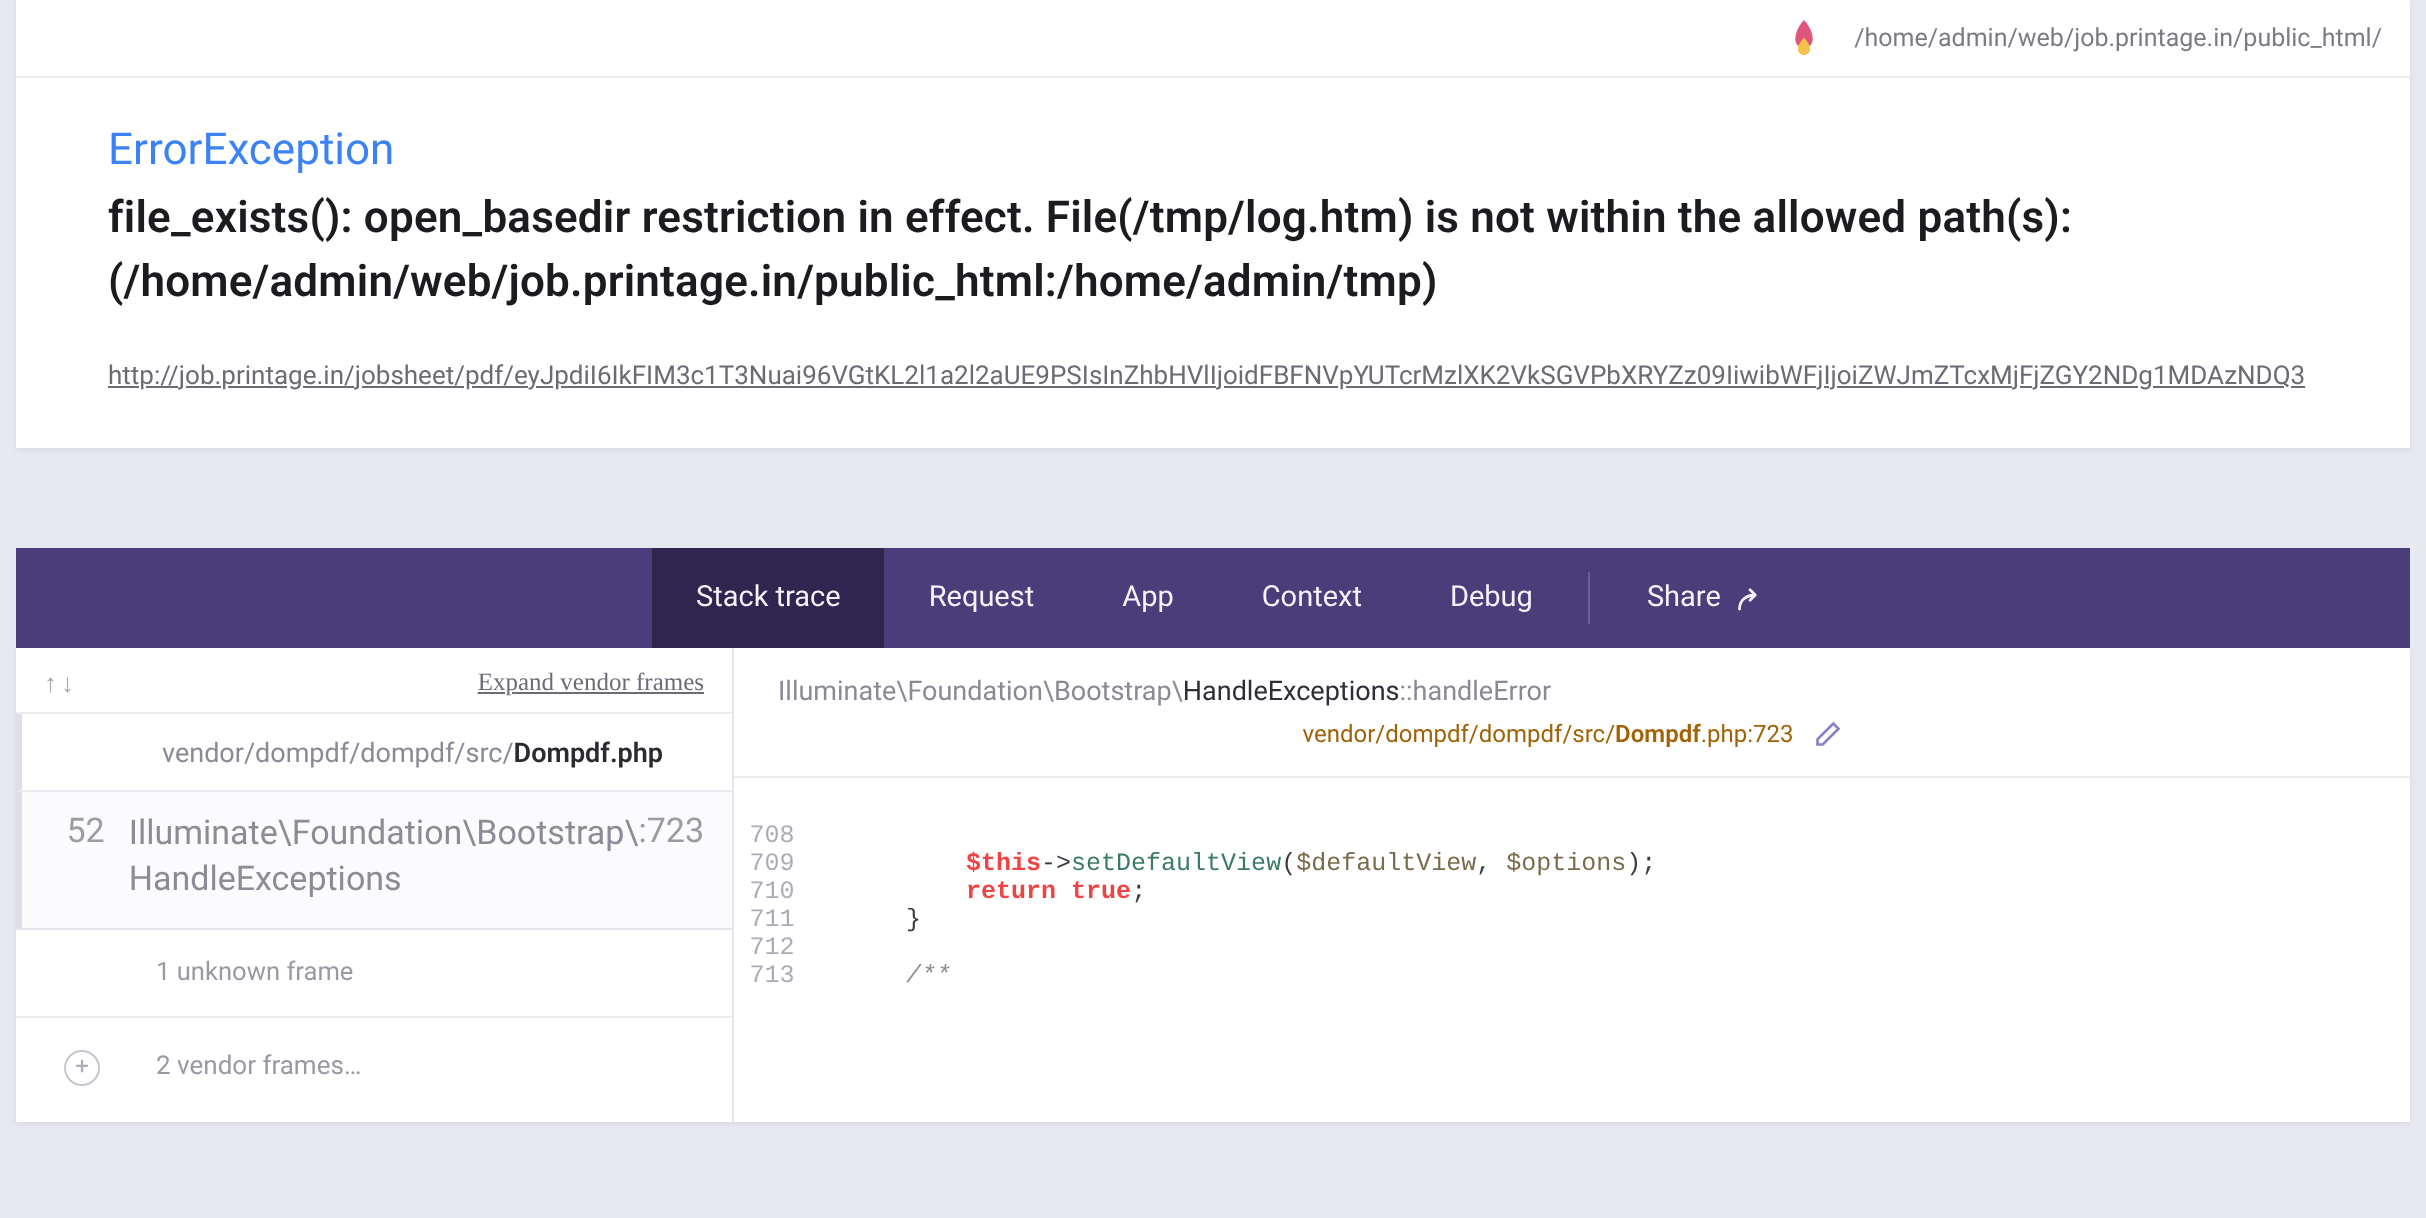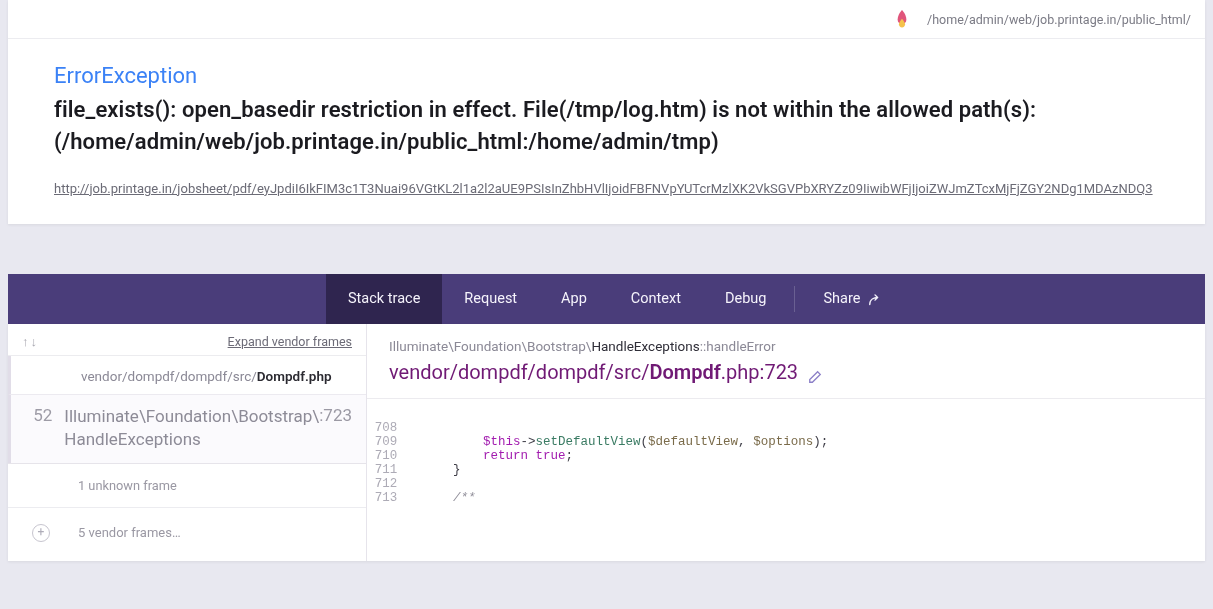--- a/index.html
+++ b/index.html
@@ -119,20 +119,21 @@
   }
   .arrows {
     display: flex;
     gap: 2px;
   }
   .arrows span { font-size: 13px; color: #a8a7b0; cursor: pointer; }
   .expand-link {
     text-decoration: underline;
     cursor: pointer;
     color: #6c6b77;
+    font-family: Liberation Serif, serif;
   }
 
   .frame-block {
     border-bottom: 1px solid #e6e4ea;
   }
   .frame-head {
     padding: 12px 14px 10px 70px;
     font-size: 13.5px;
     color: #2b2a31;
     border-bottom: 1px solid #eceaf0;
@@ -184,26 +185,27 @@
     flex-direction: column;
   }
   .code-hdr {
     padding: 14px 22px 4px 22px;
     font-size: 13.5px;
     color: #8b8996;
   }
   .code-hdr .blk { color: #2f2e38; }
   .code-path {
     padding: 2px 22px 14px 22px;
-    font-size: 20px;
-    color: #701a75;
+    font-size: 12px;
+    color: #a16207;
     border-bottom: 1px solid #ecebef;
     display: flex;
     align-items: center;
     gap: 10px;
+    justify-content: center;
   }
   .code-path .bold { font-weight: 600; }
   .pencil {
     width: 14px; height: 14px;
   }
 
   .code-body {
     flex: 1;
     overflow: hidden;
     font-family: "SFMono-Regular", Consolas, "Liberation Mono", Menlo, monospace;
@@ -217,21 +219,21 @@
     width: 56px;
     text-align: center;
     padding-right: 18px;
     color: #adabb6;
     user-select: none;
   }
   .src {
     white-space: pre;
     color: #3d3c46;
   }
-  .src .kw { color: #a21caf; }      
+  .src .kw { color: #ef4444; font-weight: bold; }      
   .src .fn { color: #3a7b63; }      
   .src .pn { color: #3d3c46; }      
   .src .var{ color: #7a6b4a; }      
   .src .cm { color: #8f8d98; font-style: italic; }
 
 </style>
 </head>
 <body>
 
 <div class="top-card">
@@ -288,21 +290,21 @@
         <span class="fnum">52</span>
         <span class="ftxt"><span>Illuminate\Foundation\Bootstrap\</span><br><span>HandleExceptions</span></span>
         <span class="fline">:723</span>
       </div>
     </div>
 
     <div class="frame-misc">1 unknown frame</div>
 
     <div class="frame-plus">
       <span class="plus-circle">+</span>
-      <span>5 vendor frames…</span>
+      <span>2 vendor frames…</span>
     </div>
   </div>
 
   <div class="code-col">
     <div class="code-hdr">
       <span>Illuminate\Foundation\Bootstrap\</span><span class="blk">HandleExceptions</span><span>::</span><span>handleError</span>
     </div>
     <div class="code-path">
       <span><span>vendor/dompdf/dompdf/src/</span><span class="bold">Dompdf</span><span>.php</span><span>:</span><span>723</span></span>
       <span class="pencil">

